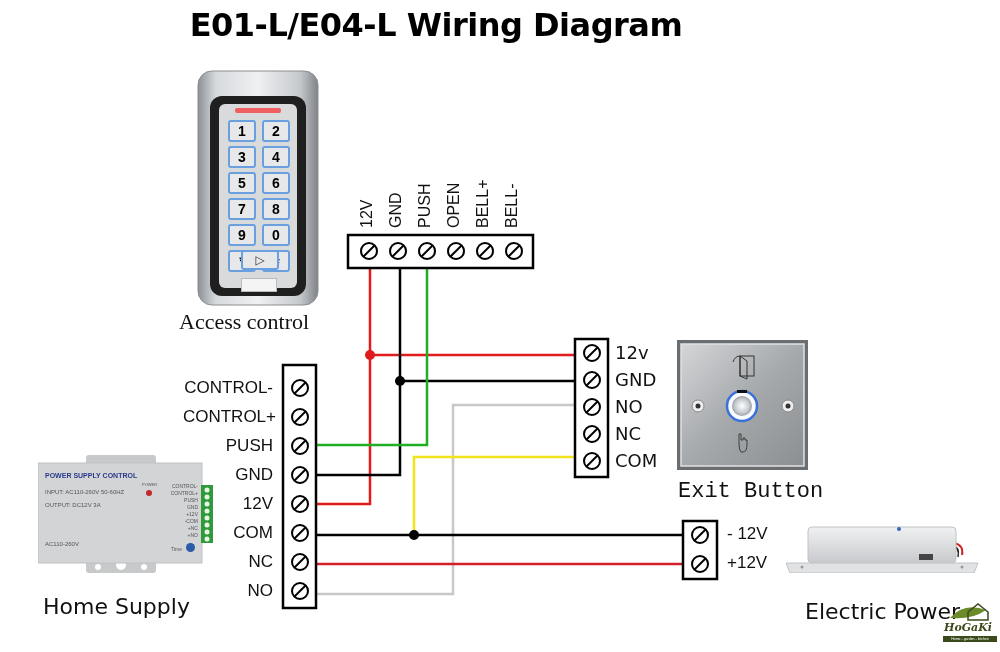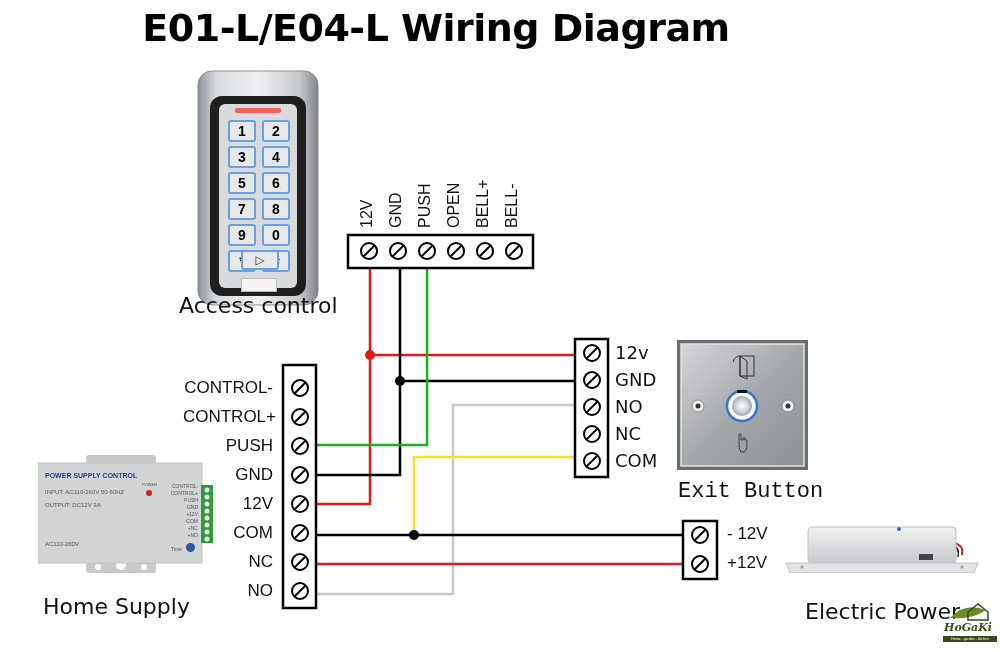--- a/index.html
+++ b/index.html
@@ -1,17 +1,17 @@
 <!DOCTYPE html>
 <html><head>
 <meta charset="utf-8">
 <style>
   html, body { margin:0; padding:0; background:#ffffff; }
   body { width:1000px; height:652px; position:relative; overflow:hidden; font-family:"Liberation Sans", sans-serif; }
-  .title { position:absolute; left:0; top:6px; width:872px; text-align:center; font-family:"DejaVu Sans", sans-serif; font-weight:bold; font-size:38px; color:#000; letter-spacing:-0.5px; }
+  .title { position:absolute; left:0; top:6px; width:872px; text-align:center; font-family:"DejaVu Sans", sans-serif; font-weight:bold; font-size:32px; color:#000; letter-spacing:-0.5px; }
   .caption { position:absolute; font-family:"DejaVu Sans", sans-serif; font-size:22px; color:#111; white-space:nowrap; }
   .tlabel { position:absolute; font-family:"Liberation Sans", sans-serif; font-size:17px; color:#111; white-space:nowrap; }
   .tlabel.right { text-align:right; width:130px; }
   .tlabel.exit { font-family:"DejaVu Sans", sans-serif; font-size:18px; }
   .vlabel { position:absolute; font-family:"Liberation Sans", sans-serif; font-size:16px; color:#111; transform:rotate(-90deg); transform-origin:left top; white-space:nowrap; }
   svg.wires { position:absolute; left:0; top:0; }
   .device { position:absolute; }
 </style>
 </head>
 <body>
@@ -138,21 +138,21 @@
     <span style="display:block;height:18px;border:2px solid #6aa0e0;border-radius:3px;text-align:center;font:bold 14px 'Liberation Sans',sans-serif;line-height:18px;background:#e6e8ea;">7</span>
     <span style="display:block;height:18px;border:2px solid #6aa0e0;border-radius:3px;text-align:center;font:bold 14px 'Liberation Sans',sans-serif;line-height:18px;background:#e6e8ea;">8</span>
     <span style="display:block;height:18px;border:2px solid #6aa0e0;border-radius:3px;text-align:center;font:bold 14px 'Liberation Sans',sans-serif;line-height:18px;background:#e6e8ea;">9</span>
     <span style="display:block;height:18px;border:2px solid #6aa0e0;border-radius:3px;text-align:center;font:bold 14px 'Liberation Sans',sans-serif;line-height:18px;background:#e6e8ea;">0</span>
     <span style="display:block;height:18px;border:2px solid #6aa0e0;border-radius:3px;text-align:center;font:bold 14px 'Liberation Sans',sans-serif;line-height:18px;background:#e6e8ea;">*</span>
     <span style="display:block;height:18px;border:2px solid #6aa0e0;border-radius:3px;text-align:center;font:bold 14px 'Liberation Sans',sans-serif;line-height:18px;background:#e6e8ea;">#</span>
   </div>
   <span style="position:absolute;left:44px;top:180px;width:34px;height:16px;border:2px solid #6aa0e0;border-radius:3px;background:#e6e8ea;text-align:center;font:12px 'DejaVu Sans',sans-serif;line-height:16px;color:#333;">▷</span>
   <span style="position:absolute;left:44px;top:208px;width:34px;height:12px;background:#f4f4f4;border:1px solid #bbb;"></span>
 </div>
-<div class="caption" style="left:179px;top:293px;">Access control</div>
+<div class="caption" style="left:179px;top:309px;font-family:Liberation Serif, serif;">Access control</div>
 
 <div class="device" style="left:38px;top:455px;width:177px;height:118px;">
   <svg width="177" height="118" viewBox="0 0 177 118">
     <rect x="48" y="0" width="70" height="12" rx="3" fill="#c7c9cb"></rect>
     <rect x="48" y="104" width="70" height="14" rx="3" fill="#c7c9cb"></rect>
     <circle cx="60" cy="112" r="3" fill="#fff"></circle>
       <circle cx="106" cy="112" r="3" fill="#fff"></circle>
     <circle cx="83" cy="110" r="5" fill="#fff"></circle>
     <rect x="0" y="8" width="164" height="100" fill="#d2d4d6" stroke="#bfc1c3"></rect>
     <circle cx="111" cy="38" r="3" fill="#c0282a"></circle>

